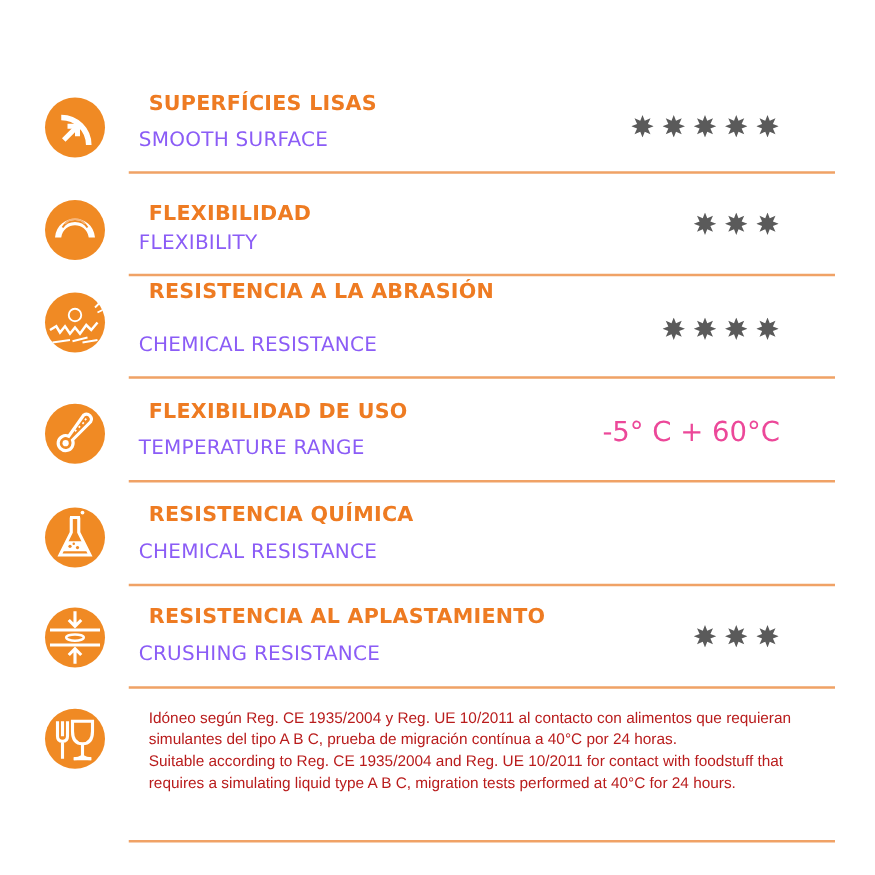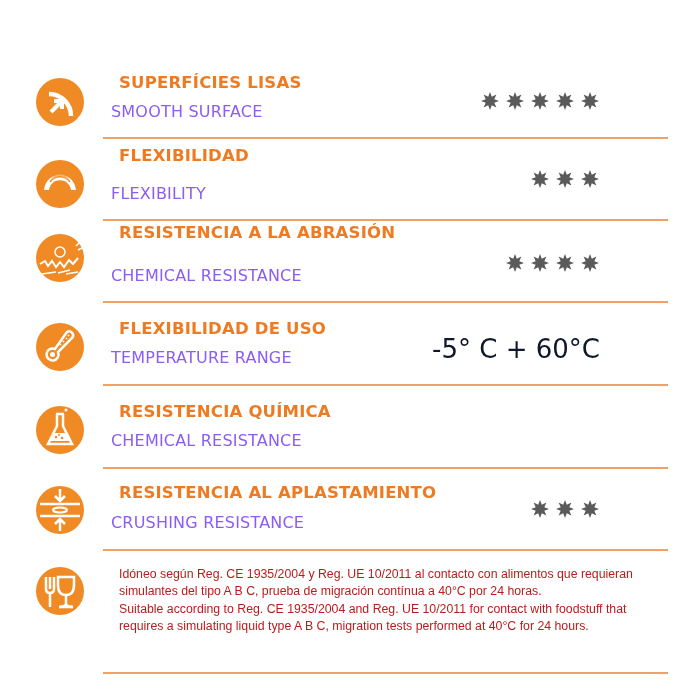--- a/index.html
+++ b/index.html
@@ -1,29 +1,29 @@
 <!DOCTYPE html>
 <html><head>
 <meta charset="utf-8">
 <style>
   html, body { margin: 0; padding: 0; background: #ffffff; }
   body { width: 700px; height: 700px; position: relative; overflow: hidden;
          font-family: "DejaVu Sans", "Liberation Sans", sans-serif; }
-  .row { position: absolute; left: 0; width: 632px; height: 82px; }
+  .row { position: absolute; left: 0; width: 632px; height: 82px; padding-left: 24px; }
   .icon { position: absolute; left: 36px; width: 48px; height: 48px; border-radius: 50%;
           background: #f08a24; }
   .icon svg { width: 48px; height: 48px; display: block; }
   .title-es { position: absolute; left: 119px; font-size: 16.5px; font-weight: bold;
               color: #ee7b22; letter-spacing: 0.2px; white-space: nowrap; }
   .title-en { position: absolute; left: 111px; font-size: 16px; color: #8b5cf6;
               letter-spacing: 0.2px; white-space: nowrap; }
   .divider { position: absolute; left: 103px; width: 565px; height: 2px; background: #f0a266; }
   .stars { position: absolute; right: 33px; display: flex; gap: 7px; }
   .star { width: 18px; height: 18px; }
-  .value { position: absolute; right: 32px; font-size: 26px; color: #0f172a; white-space: nowrap; }
+  .value { position: absolute; right: 32px; font-size: 22px; color: #ec4899; white-space: nowrap; }
   .note { position: absolute; left: 119px; top: 566px; width: 555px; font-size: 12.3px;
           line-height: 17.4px; color: #b91c1c; font-family: "Liberation Sans", sans-serif; }
   .note p { margin: 0; }
 </style>
 </head>
 <body>
 
 <svg width="0" height="0" style="position:absolute">
   <defs>
     <symbol id="star8" viewBox="-10 -10 20 20">
@@ -63,21 +63,21 @@
 <div class="divider" style="top:137px"></div>
 
 <div class="row" style="top:138px">
   <div class="icon" style="top:22px">
     <svg viewBox="0 0 48 48">
       <path d="M8 30 C10 10, 38 10, 40 30 L35 30 C33 17, 15 17, 13 30 Z" fill="#fff"></path>
       <path d="M14 22 C18 15, 30 15, 34 22" fill="none" stroke="#f08a24" stroke-width="1.5"></path>
       <path d="M16 19 C20 14, 28 14, 32 19" fill="none" stroke="#f6b57a" stroke-width="1.5"></path>
     </svg>
   </div>
-  <div class="title-es" style="top:8px">FLEXIBILIDAD</div>
+  <div class="title-es" style="top:23px">FLEXIBILIDAD</div>
   <div class="title-en" style="top:46px">FLEXIBILITY</div>
   <div class="stars" style="top:32px">
     <svg class="star">
         <use href="#star8"></use>
       </svg>
     <svg class="star">
         <use href="#star8"></use>
       </svg>
     <svg class="star">
         <use href="#star8"></use>

